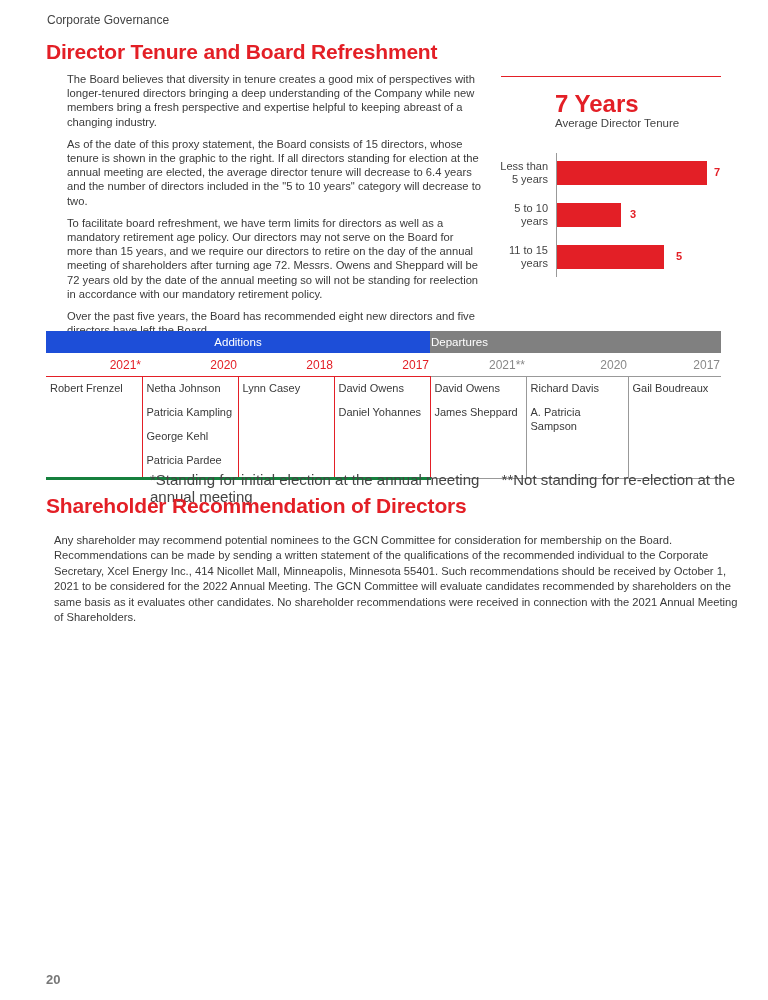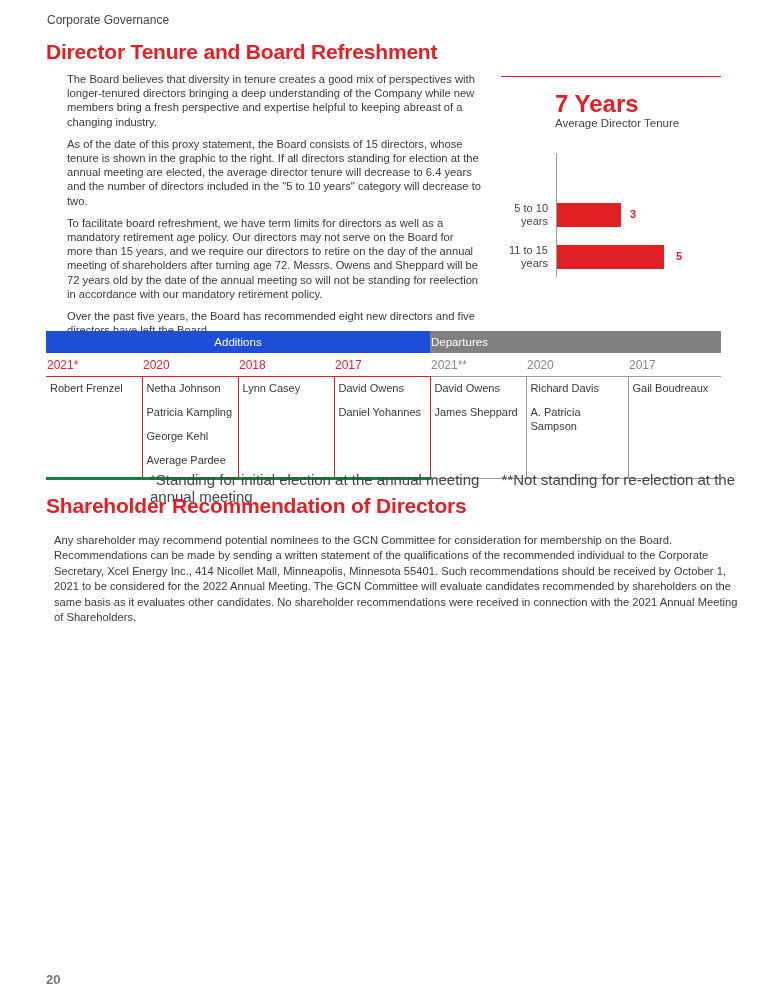--- a/index.html
+++ b/index.html
@@ -14,21 +14,21 @@
   .stat-sub{position:absolute;left:555px;top:117px;font-size:11.5px;color:#444;}
   .chart{position:absolute;left:490px;top:150px;width:240px;height:130px;}
   .axis{position:absolute;left:66px;top:3px;width:1px;height:124px;background:#999;}
   .bar-row{position:absolute;left:0;width:240px;height:24px;}
   .bar-label{position:absolute;left:0;width:58px;text-align:right;font-size:11px;line-height:13px;color:#444;top:-1px;}
   .bar{position:absolute;left:67px;top:0;height:24px;background:#e31f26;}
   .bar-val{position:absolute;top:5px;font-size:11px;font-weight:bold;color:#e31f26;}
   table.tenure{position:absolute;left:46px;top:331px;width:675px;border-collapse:collapse;table-layout:fixed;}
   .grp-add{background:#1d4ed8;color:#fff;text-align:center;font-size:11.5px;height:20px;font-weight:normal;}
   .grp-dep{background:#808080;color:#fff;text-align:left;font-size:11.5px;height:20px;font-weight:normal;}
-  .yr{text-align:left;font-size:12px;height:21px;font-weight:normal;}
+  .yr{text-align:right;font-size:12px;height:21px;font-weight:normal;}
   .yr.add{color:#e31f26;border-bottom:1px solid #e31f26;}
   .yr.dep{color:#888;border-bottom:1px solid #999;}
   td.cell{vertical-align:top;font-size:11px;color:#3a3a3a;padding:4px 0 0 4px;height:88px;}
   td.cell.add{border-bottom:3px solid #15803d;border-left:1px solid #e31f26;}
   td.cell.add.first{border-left:none;}
   td.cell.dep{border-bottom:1px solid #999;border-left:1px solid #999;}
   td.cell.dep.first{border-left:1px solid #e31f26;}
   .name{display:block;height:24px;line-height:14px;}
   .footnotes{position:absolute;left:150px;top:471px;font-size:15px;color:#444;}
   .footnotes span{margin-right:18px;}
@@ -47,20 +47,27 @@
   <p>To facilitate board refreshment, we have term limits for directors as well as a mandatory retirement age policy. Our directors may not serve on the Board for more than 15 years, and we require our directors to retire on the day of the annual meeting of shareholders after turning age 72. Messrs. Owens and Sheppard will be 72 years old by the date of the annual meeting so will not be standing for reelection in accordance with our mandatory retirement policy.</p>
   <p>Over the past five years, the Board has recommended eight new directors and five directors have left the Board.</p>
 </div>
 
 <div class="sidebar-rule"></div>
 <div class="stat-big">7 Years</div>
 <div class="stat-sub">Average Director Tenure</div>
 
 <div class="chart">
   <div class="axis"></div>
+  <div class="bar-row" style="top:11px;">
+    <div class="bar-label">
+      <span>Less than</span><br><span>5 years</span>
+    </div>
+    <div class="bar" style="width:150px;"></div>
+    <div class="bar-val" style="left:224px;">7</div>
+  </div>
   <div class="bar-row" style="top:53px;">
     <div class="bar-label">
       <span>5 to 10</span><br><span>years</span>
     </div>
     <div class="bar" style="width:64px;"></div>
     <div class="bar-val" style="left:140px;">3</div>
   </div>
   <div class="bar-row" style="top:95px;">
     <div class="bar-label">
       <span>11 to 15</span><br><span>years</span>
@@ -97,21 +104,21 @@
   </thead>
   <tbody>
     <tr>
       <td class="cell add first">
         <span class="name">Robert Frenzel</span>
       </td>
       <td class="cell add">
         <span class="name">Netha Johnson</span>
         <span class="name">Patricia Kampling</span>
         <span class="name">George Kehl</span>
-        <span class="name">Average Pardee</span>
+        <span class="name">Patricia Pardee</span>
       </td>
       <td class="cell add">
         <span class="name">Lynn Casey</span>
       </td>
       <td class="cell add">
         <span class="name">David Owens</span>
         <span class="name">Daniel Yohannes</span>
       </td>
       <td class="cell dep first">
         <span class="name">David Owens</span>

